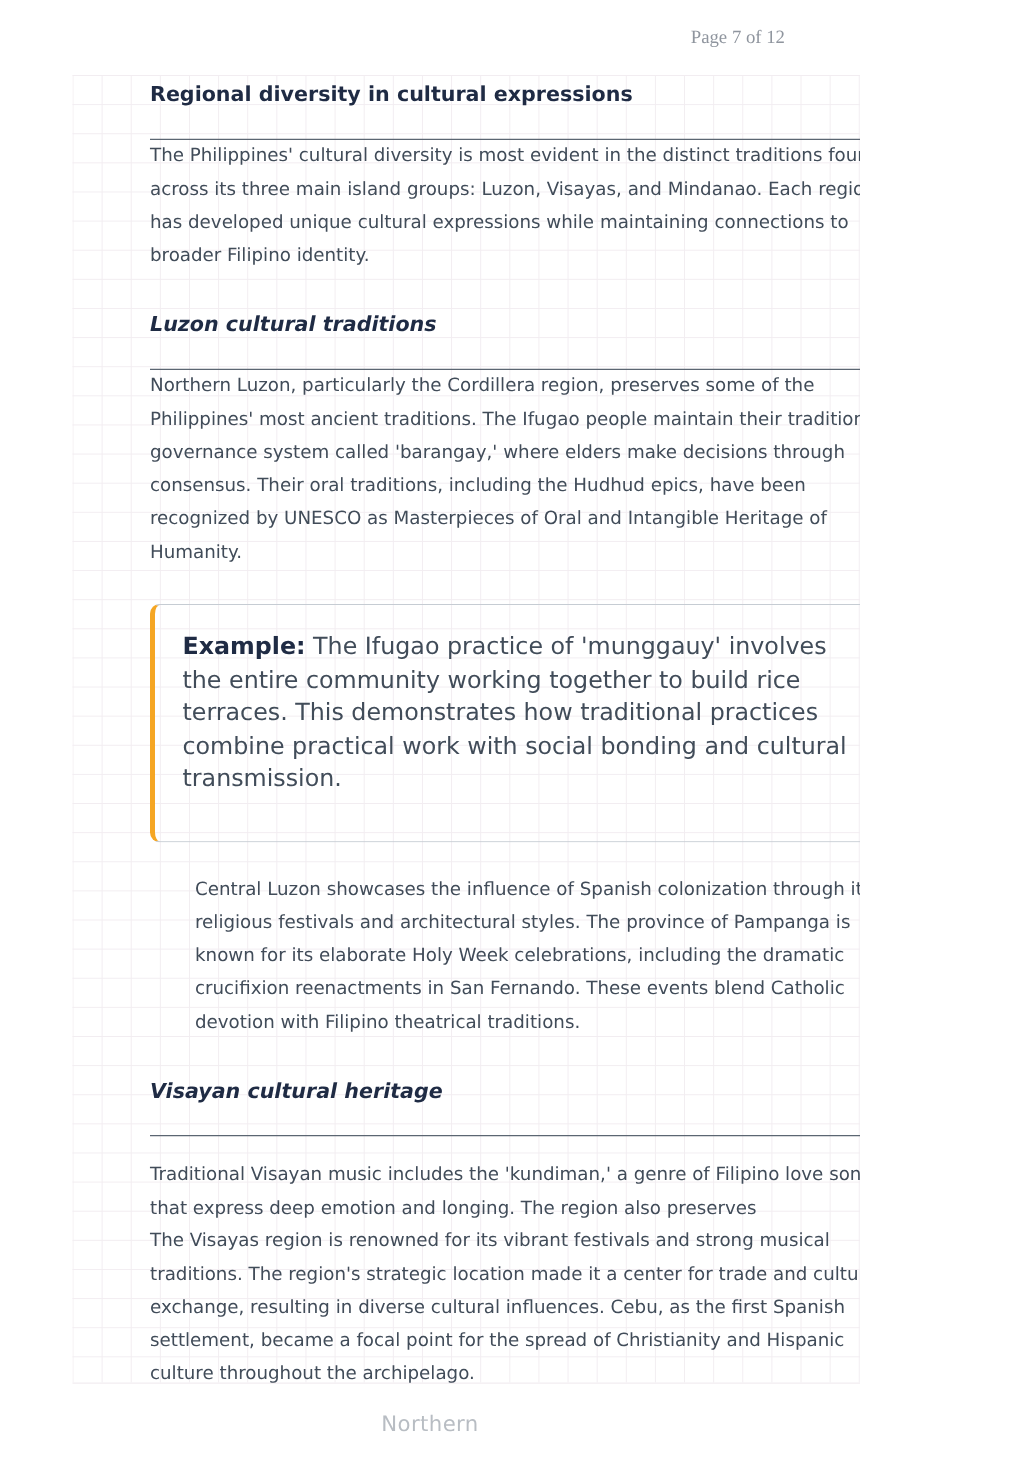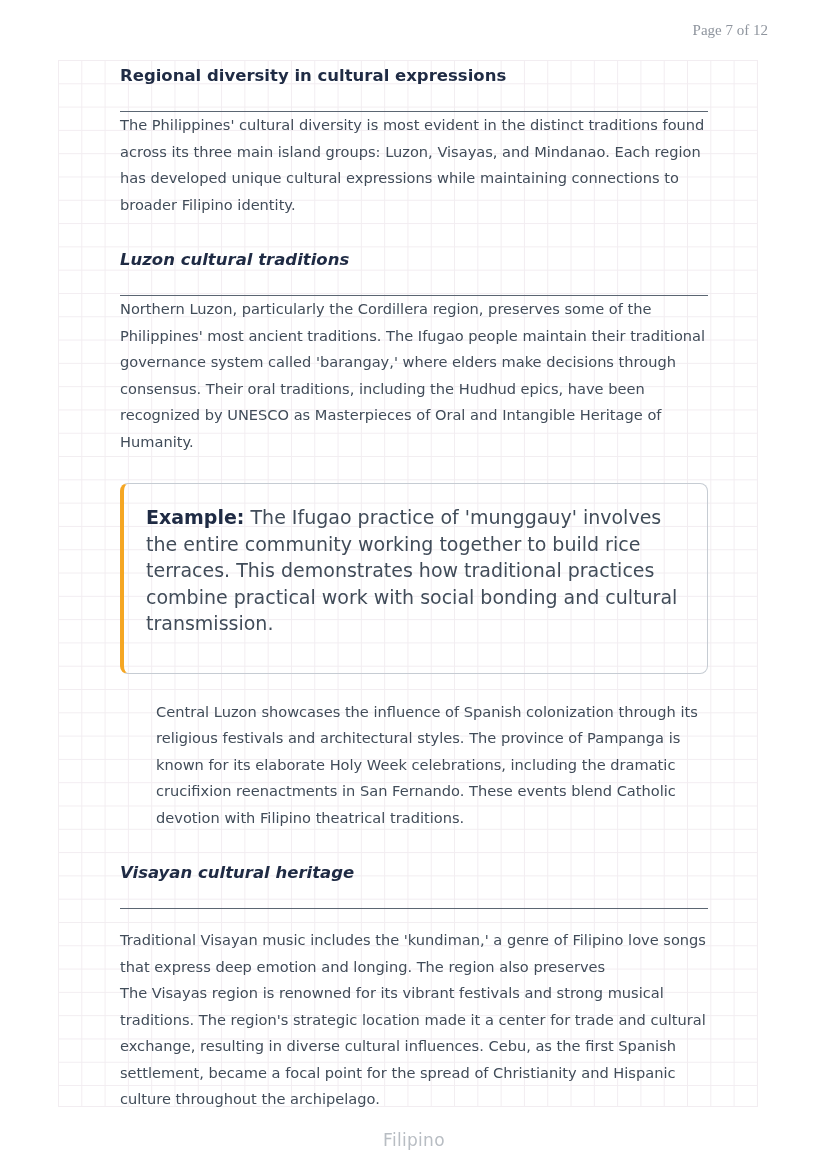--- a/index.html
+++ b/index.html
@@ -10,21 +10,21 @@
     --example_border:#c6ccd3;
     --example_accent:#f5a623;
     --grid_line:#f2edf1;
     --footer:#b8bdc3;
     --paper:#ffffff;
   }
   *{margin:0;padding:0;box-sizing:border-box;}
   html,body{background:#ffffff;}
   .page{
     position:relative;
-    width:828px;
+    width:688px;
     height:1171px;
     background:var(--paper);
     overflow:hidden;
     font-family:"DejaVu Sans","Liberation Sans",sans-serif;
   }
   .grid-paper{
     position:absolute;
     left:58px;
     top:60px;
     width:700px;
@@ -128,15 +128,15 @@
     <p class="para after-box">Central Luzon showcases the influence of Spanish colonization through its religious festivals and architectural styles. The province of Pampanga is known for its elaborate Holy Week celebrations, including the dramatic crucifixion reenactments in San Fernando. These events blend Catholic devotion with Filipino theatrical traditions.</p>
 
     <h2 class="section-heading later">Visayan cultural heritage</h2>
 
     <p class="para follow">Traditional Visayan music includes the 'kundiman,' a genre of Filipino love songs that express deep emotion and longing. The region also preserves</p>
 
     <p class="para">The Visayas region is renowned for its vibrant festivals and strong musical traditions. The region's strategic location made it a center for trade and cultural exchange, resulting in diverse cultural influences. Cebu, as the first Spanish settlement, became a focal point for the spread of Christianity and Hispanic culture throughout the archipelago.</p>
 
   </div>
 
-  <div class="footer-brand">Filipino</div>
+  <div class="footer-brand">Northern</div>
 
 </div>
 
 </body></html>

